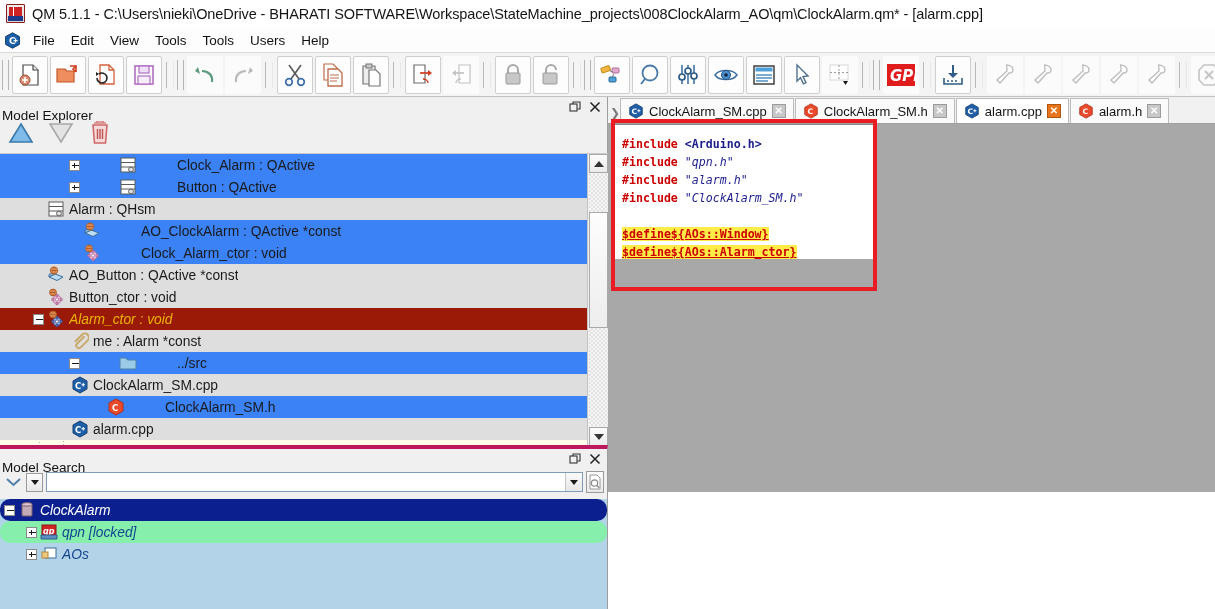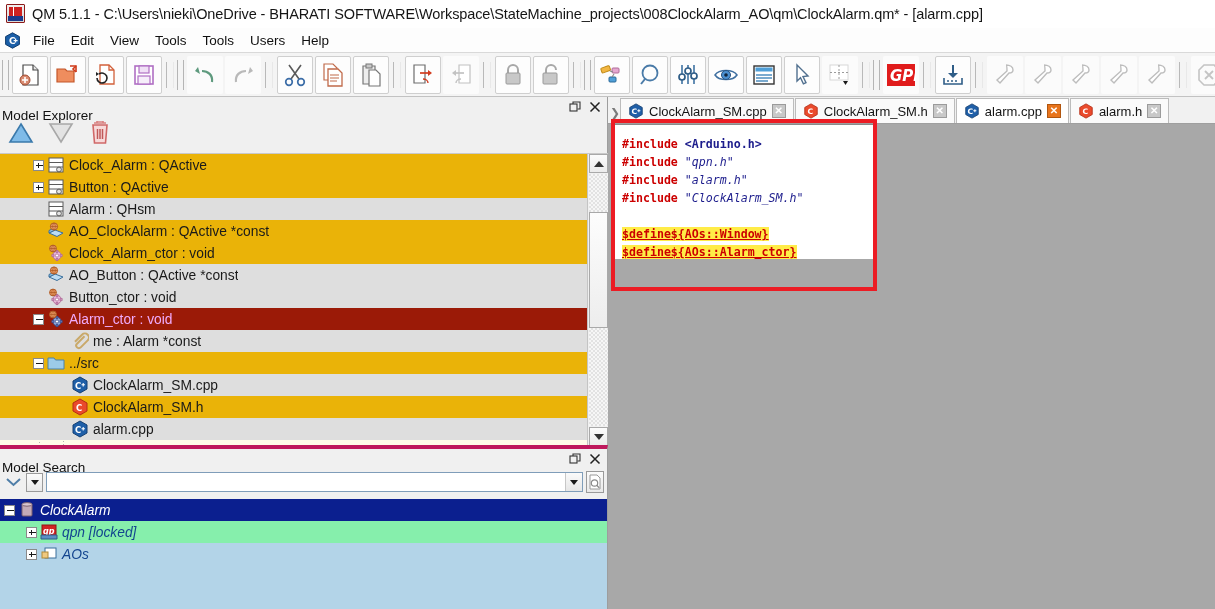--- a/index.html
+++ b/index.html
@@ -3,21 +3,21 @@
 <meta charset="utf-8">
 <style>
   * { box-sizing: border-box; }
   html, body {
     margin: 0; padding: 0;
     width: 1215px; height: 609px;
     overflow: hidden;
     background: #ffffff;
     font-family: "Liberation Sans", sans-serif;
   }
-  .app { position: relative; width: 1215px; height: 609px; background: #a8a8a8; }
+  .app { position: relative; width: 1215px; height: 492px; background: #a8a8a8; }
 
   
   .titlebar {
     position: absolute; left: 0; top: 0; width: 1215px; height: 28px;
     background: #ffffff;
     display: flex; align-items: center; gap: 7px;
     padding-left: 6px;
     border-bottom: 1px solid #ffffff;
   }
   .title-text {
@@ -110,23 +110,23 @@
     position: absolute; left: 0; top: 56px; width: 608px; height: 292px;
     background: #fffce9; overflow: hidden;
     border-top: 1px solid #c9c9c9;
   }
   .tree-scroll-host { position: absolute; left: 0; top: 0; width: 587px; height: 292px; overflow: hidden; }
   .trow {
     height: 22px; display: flex; align-items: center;
     font-size: 13.8px; color: #1a1a1a; white-space: nowrap;
     padding-right: 4px;
   }
-  .trow.odd { background: #eab308; }
+  .trow.odd { background: #3b82f6; gap: 36px; }
   .trow.even { background: #dedede; }
-  .trow.sel { background: #9b1a07; color: #f0abfc; }
+  .trow.sel { background: #9b1a07; color: #eab308; font-style: italic; }
   .expander {
     width: 11px; height: 11px; flex: 0 0 11px;
     border: 1px solid #8a8a8a; background: #fff;
     position: relative; margin-right: 3px;
   }
   .expander::before {
     content: ""; position: absolute; left: 2px; top: 4px; width: 7px; height: 1px; background: #1a1a1a;
   }
   .expander.plus::after {
     content: ""; position: absolute; left: 4px; top: 2px; width: 1px; height: 5px; background: #1a1a1a;
@@ -193,20 +193,21 @@
     display: flex; align-items: center; justify-content: center;
   }
   .ms-tree {
     position: absolute; left: 0; top: 50px; right: 0; bottom: 0;
     background: #b3d4e8; overflow: hidden;
   }
   .msrow {
     height: 22px; display: flex; align-items: center;
     font-size: 13.8px; white-space: nowrap; font-style: italic;
     color: #13458f;
+    border-radius: 10px;
   }
   .msrow.sel { background: #0b1f8f; color: #ffffff; }
   .msrow.alt { background: #86efac; }
 
   
   .editor-area {
     position: absolute; left: 608px; top: 97px; right: 0; bottom: 0;
     background: #a8a8a8;
   }
   .tabbar {

